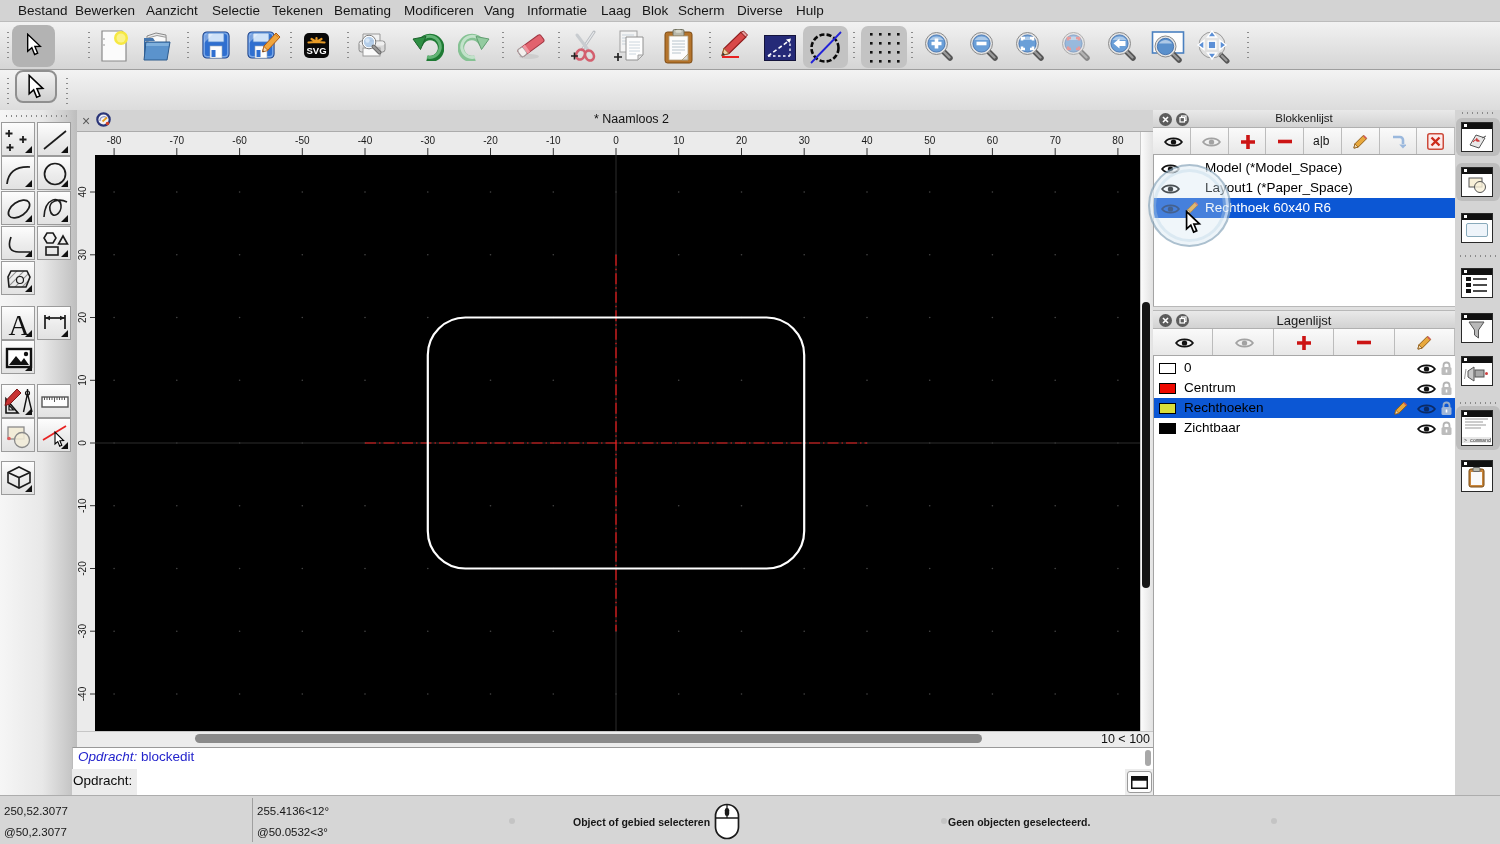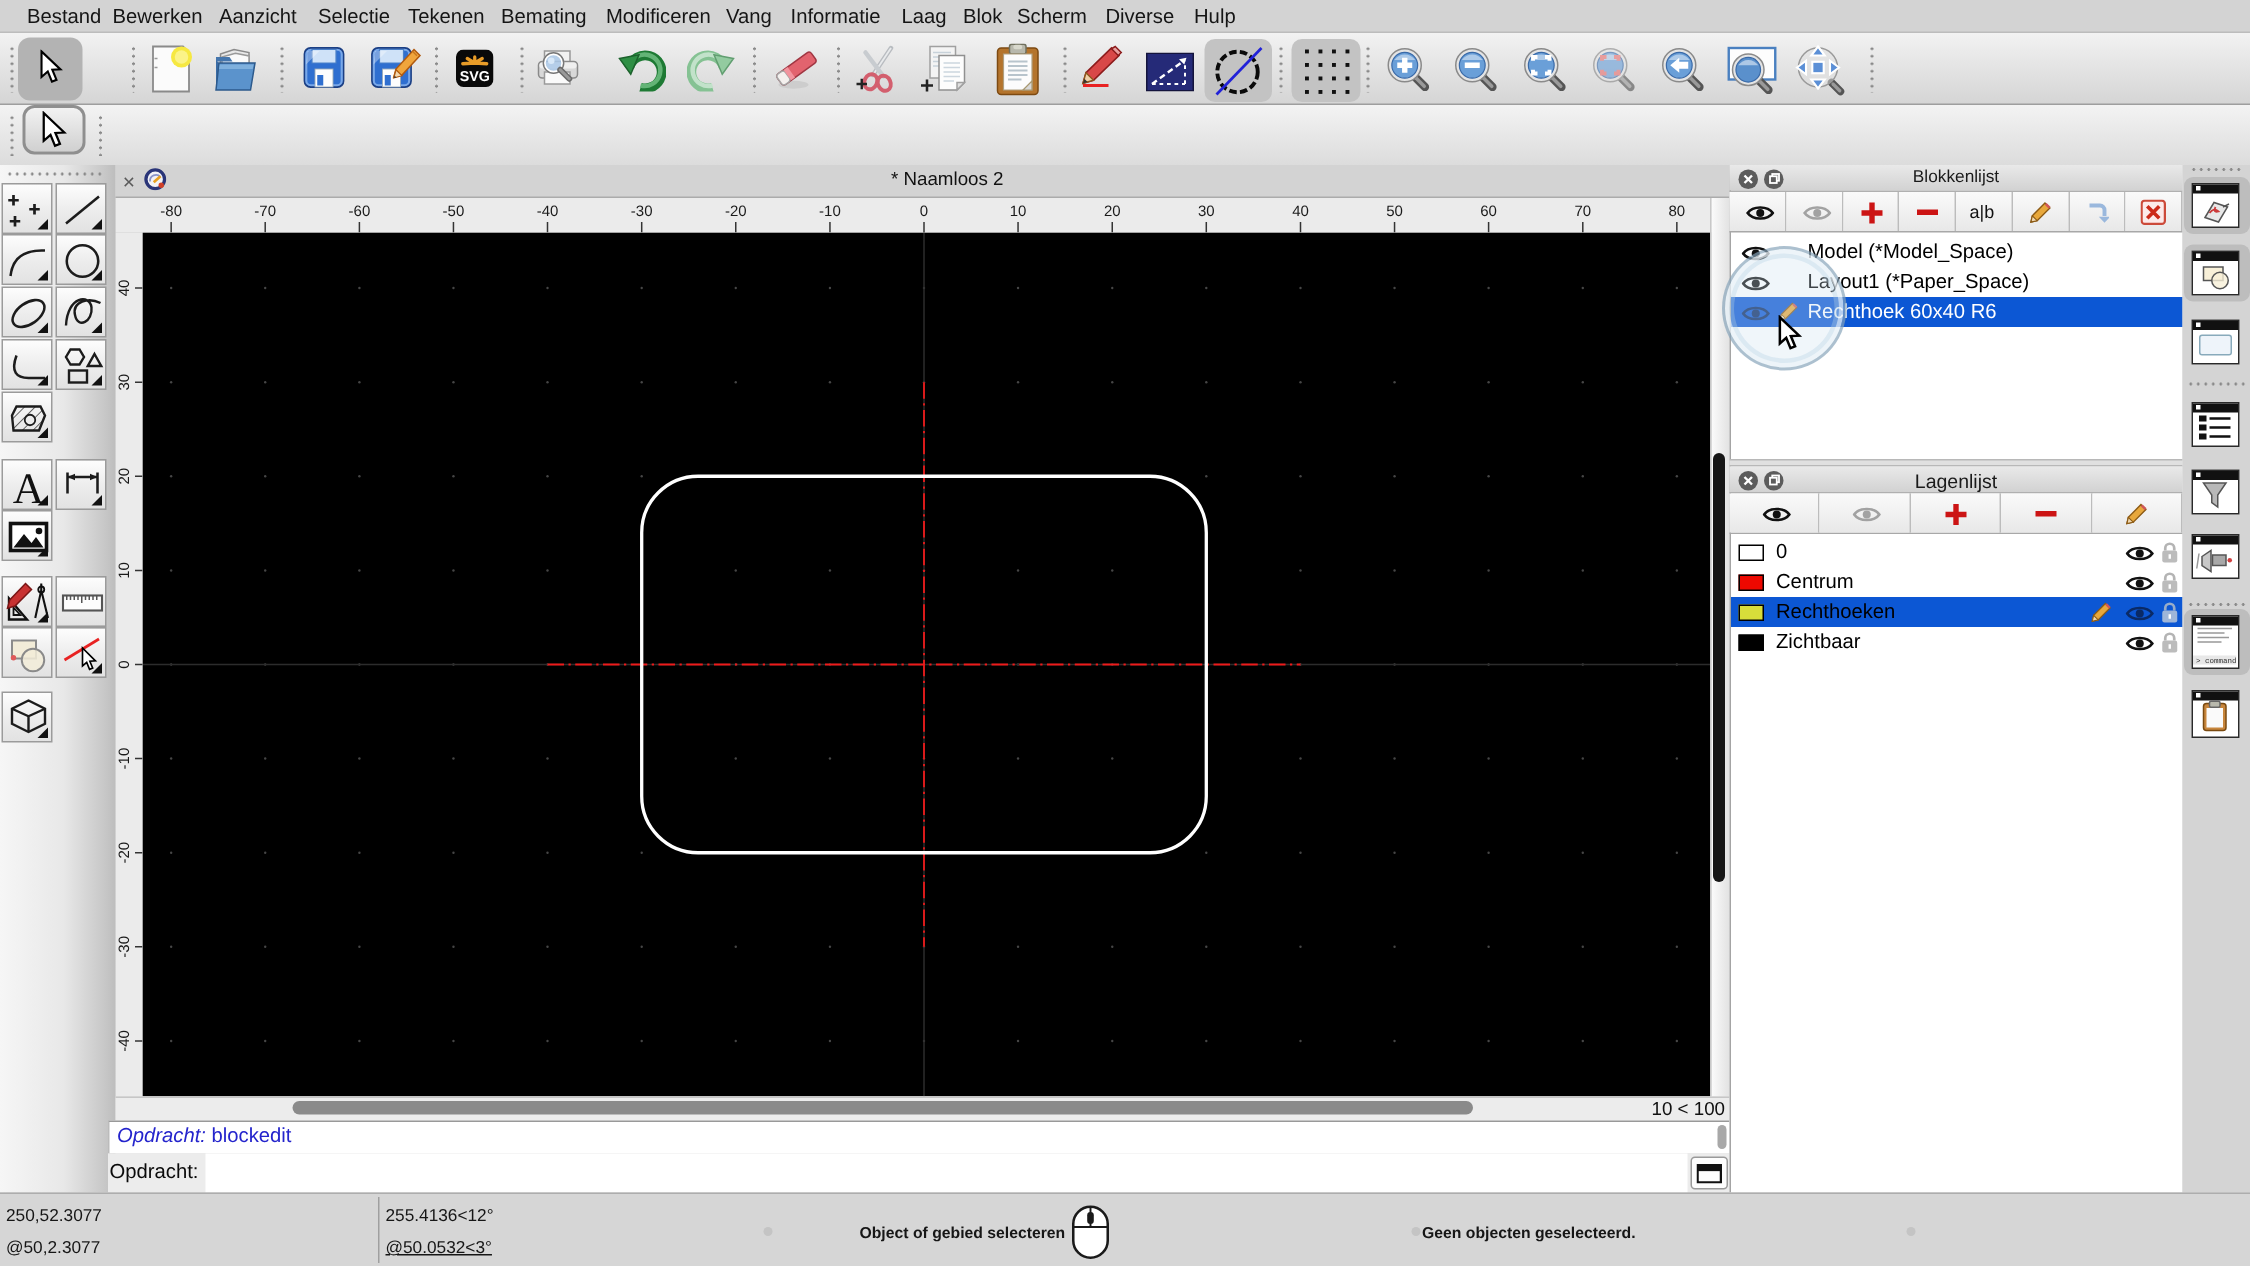--- a/index.html
+++ b/index.html
@@ -883,21 +883,21 @@
       <rect x="7" y="3" width="15" height="18" rx="2" fill="#c8863c" stroke="#7a4a10"></rect>
       <rect x="11" y="1.5" width="7" height="4" rx="1" fill="#b8b8ac" stroke="#666"></rect>
       <rect x="9" y="6" width="11" height="13" fill="#fafafa"></rect>
     </svg>
   </div>
 <div class="ab" style="left:0;top:795px;width:1500px;height:49px;background:#d6d6d6;border-top:1px solid #adadad;"></div>
 <div class="statxt" style="left:4px;top:805px;">250,52.3077</div>
 <div class="statxt" style="left:4px;top:826px;">@50,2.3077</div>
 <div class="ab" style="left:252px;top:798px;width:1px;height:44px;background:#9f9f9f;"></div>
 <div class="statxt" style="left:257px;top:805px;">255.4136&lt;12°</div>
-<div class="statxt" style="left:257px;top:826px;text-decoration:underline;">@50.0532&lt;3°</div>
+<div class="statxt" style="left:257px;top:826px;">@50.0532&lt;3°</div>
 <div class="ab" style="left:509px;top:818px;width:6px;height:6px;border-radius:50%;background:#c4c4c4;"></div>
 <div class="ab" style="left:941px;top:818px;width:6px;height:6px;border-radius:50%;background:#c4c4c4;"></div>
 <div class="ab" style="left:1271px;top:818px;width:6px;height:6px;border-radius:50%;background:#c4c4c4;"></div>
 <div class="statxt" style="left:573px;top:816px;font-weight:bold;font-size:10.5px;">Object of gebied selecteren</div>
 <div class="statxt" style="left:948px;top:816px;font-weight:bold;font-size:10.5px;">Geen objecten geselecteerd.</div>
 <svg width="26" height="37" viewBox="0 0 26 37" style="position:absolute;left:714px;top:803px;">
 <rect x="1.5" y="1.5" width="23" height="34" rx="11.5" fill="#fff" stroke="#1a1a1a" stroke-width="1.7"></rect>
 <path d="M13,2 V15 M2,15 H24" fill="none" stroke="#1a1a1a" stroke-width="1.3"></path>
 <rect x="10.8" y="5" width="4.4" height="8" rx="2.2" fill="#1a1a1a"></rect>
   </svg>

